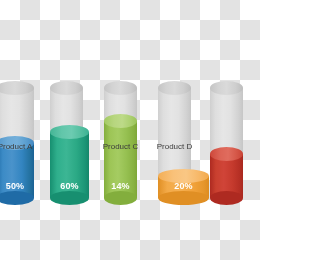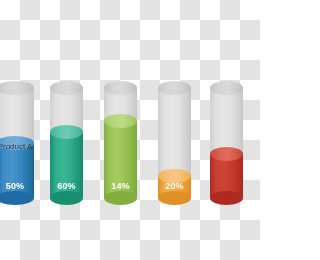--- a/index.html
+++ b/index.html
@@ -123,50 +123,52 @@
         <div class="fill-bottom" style="background:#1F6BA6;"></div>
         <div class="value-label">50%</div>
       </div>
       <div class="cat-label">Product A</div>
     </div>
 
     <div class="cyl-group" style="left:50px; width:33px; height:110px;">
       <div class="track" style="height:110px;">
         <div class="track-top"></div>
       </div>
-      <div class="fill" style="height:66px;">
+      <div class="fill" style="height:66px;padding-left:6px;">
         <div class="fill-body" style="background:linear-gradient(to right,#178F70 0%,#2FAF8C 18%,#3CB694 42%,#2BA985 68%,#1B9576 90%,#15866A 100%);"></div>
         <div class="fill-top" style="background:linear-gradient(to right,#44B595 0%,#62C6AA 30%,#6CCBB1 55%,#53BE9F 80%,#3CB193 100%);"></div>
         <div class="fill-bottom" style="background:#178F70;"></div>
         <div class="value-label">60%</div>
       </div>
     </div>
 
     <div class="cyl-group" style="left:104px; width:33px; height:110px;">
       <div class="track" style="height:110px;">
         <div class="track-top"></div>
       </div>
       <div class="fill" style="height:77px;">
         <div class="fill-body" style="background:linear-gradient(to right,#83AE3D 0%,#9DC556 18%,#A5CC62 42%,#96C051 68%,#88B241 90%,#7EA738 100%);"></div>
         <div class="fill-top" style="background:linear-gradient(to right,#A3CA63 0%,#B7D67F 30%,#BDDA88 55%,#ACD070 80%,#9AC458 100%);"></div>
         <div class="fill-bottom" style="background:#83AE3D;"></div>
         <div class="value-label">14%</div>
       </div>
+      <div class="cat-label">Product C</div>
     </div>
 
     <div class="cyl-group" style="left:158px; width:33px; height:110px;">
       <div class="track" style="height:110px;">
         <div class="track-top"></div>
       </div>
-      <div class="fill" style="height:22px;">
+      <div class="fill" style="height:22px;padding-left:18px;">
         <div class="fill-body" style="background:linear-gradient(to right,#E08F24 0%,#F3AA48 18%,#F5B052 42%,#F2A33C 68%,#E6962B 90%,#DC8C20 100%);"></div>
         <div class="fill-top" style="background:linear-gradient(to right,#F3AE55 0%,#F9C179 30%,#FAC784 55%,#F7B868 80%,#F2A94B 100%);"></div>
         <div class="fill-bottom" style="background:#E08F24;"></div>
         <div class="value-label">20%</div>
       </div>
+      <div class="cat-label">Product D</div>
     </div>
 
     <div class="cyl-group" style="left:210px; width:33px; height:110px;">
       <div class="track" style="height:110px;">
         <div class="track-top"></div>
       </div>
       <div class="fill" style="height:44px;">
         <div class="fill-body" style="background:linear-gradient(to right,#AE2A21 0%,#C9402F 18%,#D04438 42%,#C53A2D 68%,#B52F24 90%,#A9281F 100%);"></div>
         <div class="fill-top" style="background:linear-gradient(to right,#CD473A 0%,#DC6355 30%,#E06C5E 55%,#D55748 80%,#C84335 100%);"></div>
         <div class="fill-bottom" style="background:#AE2A21;"></div>

